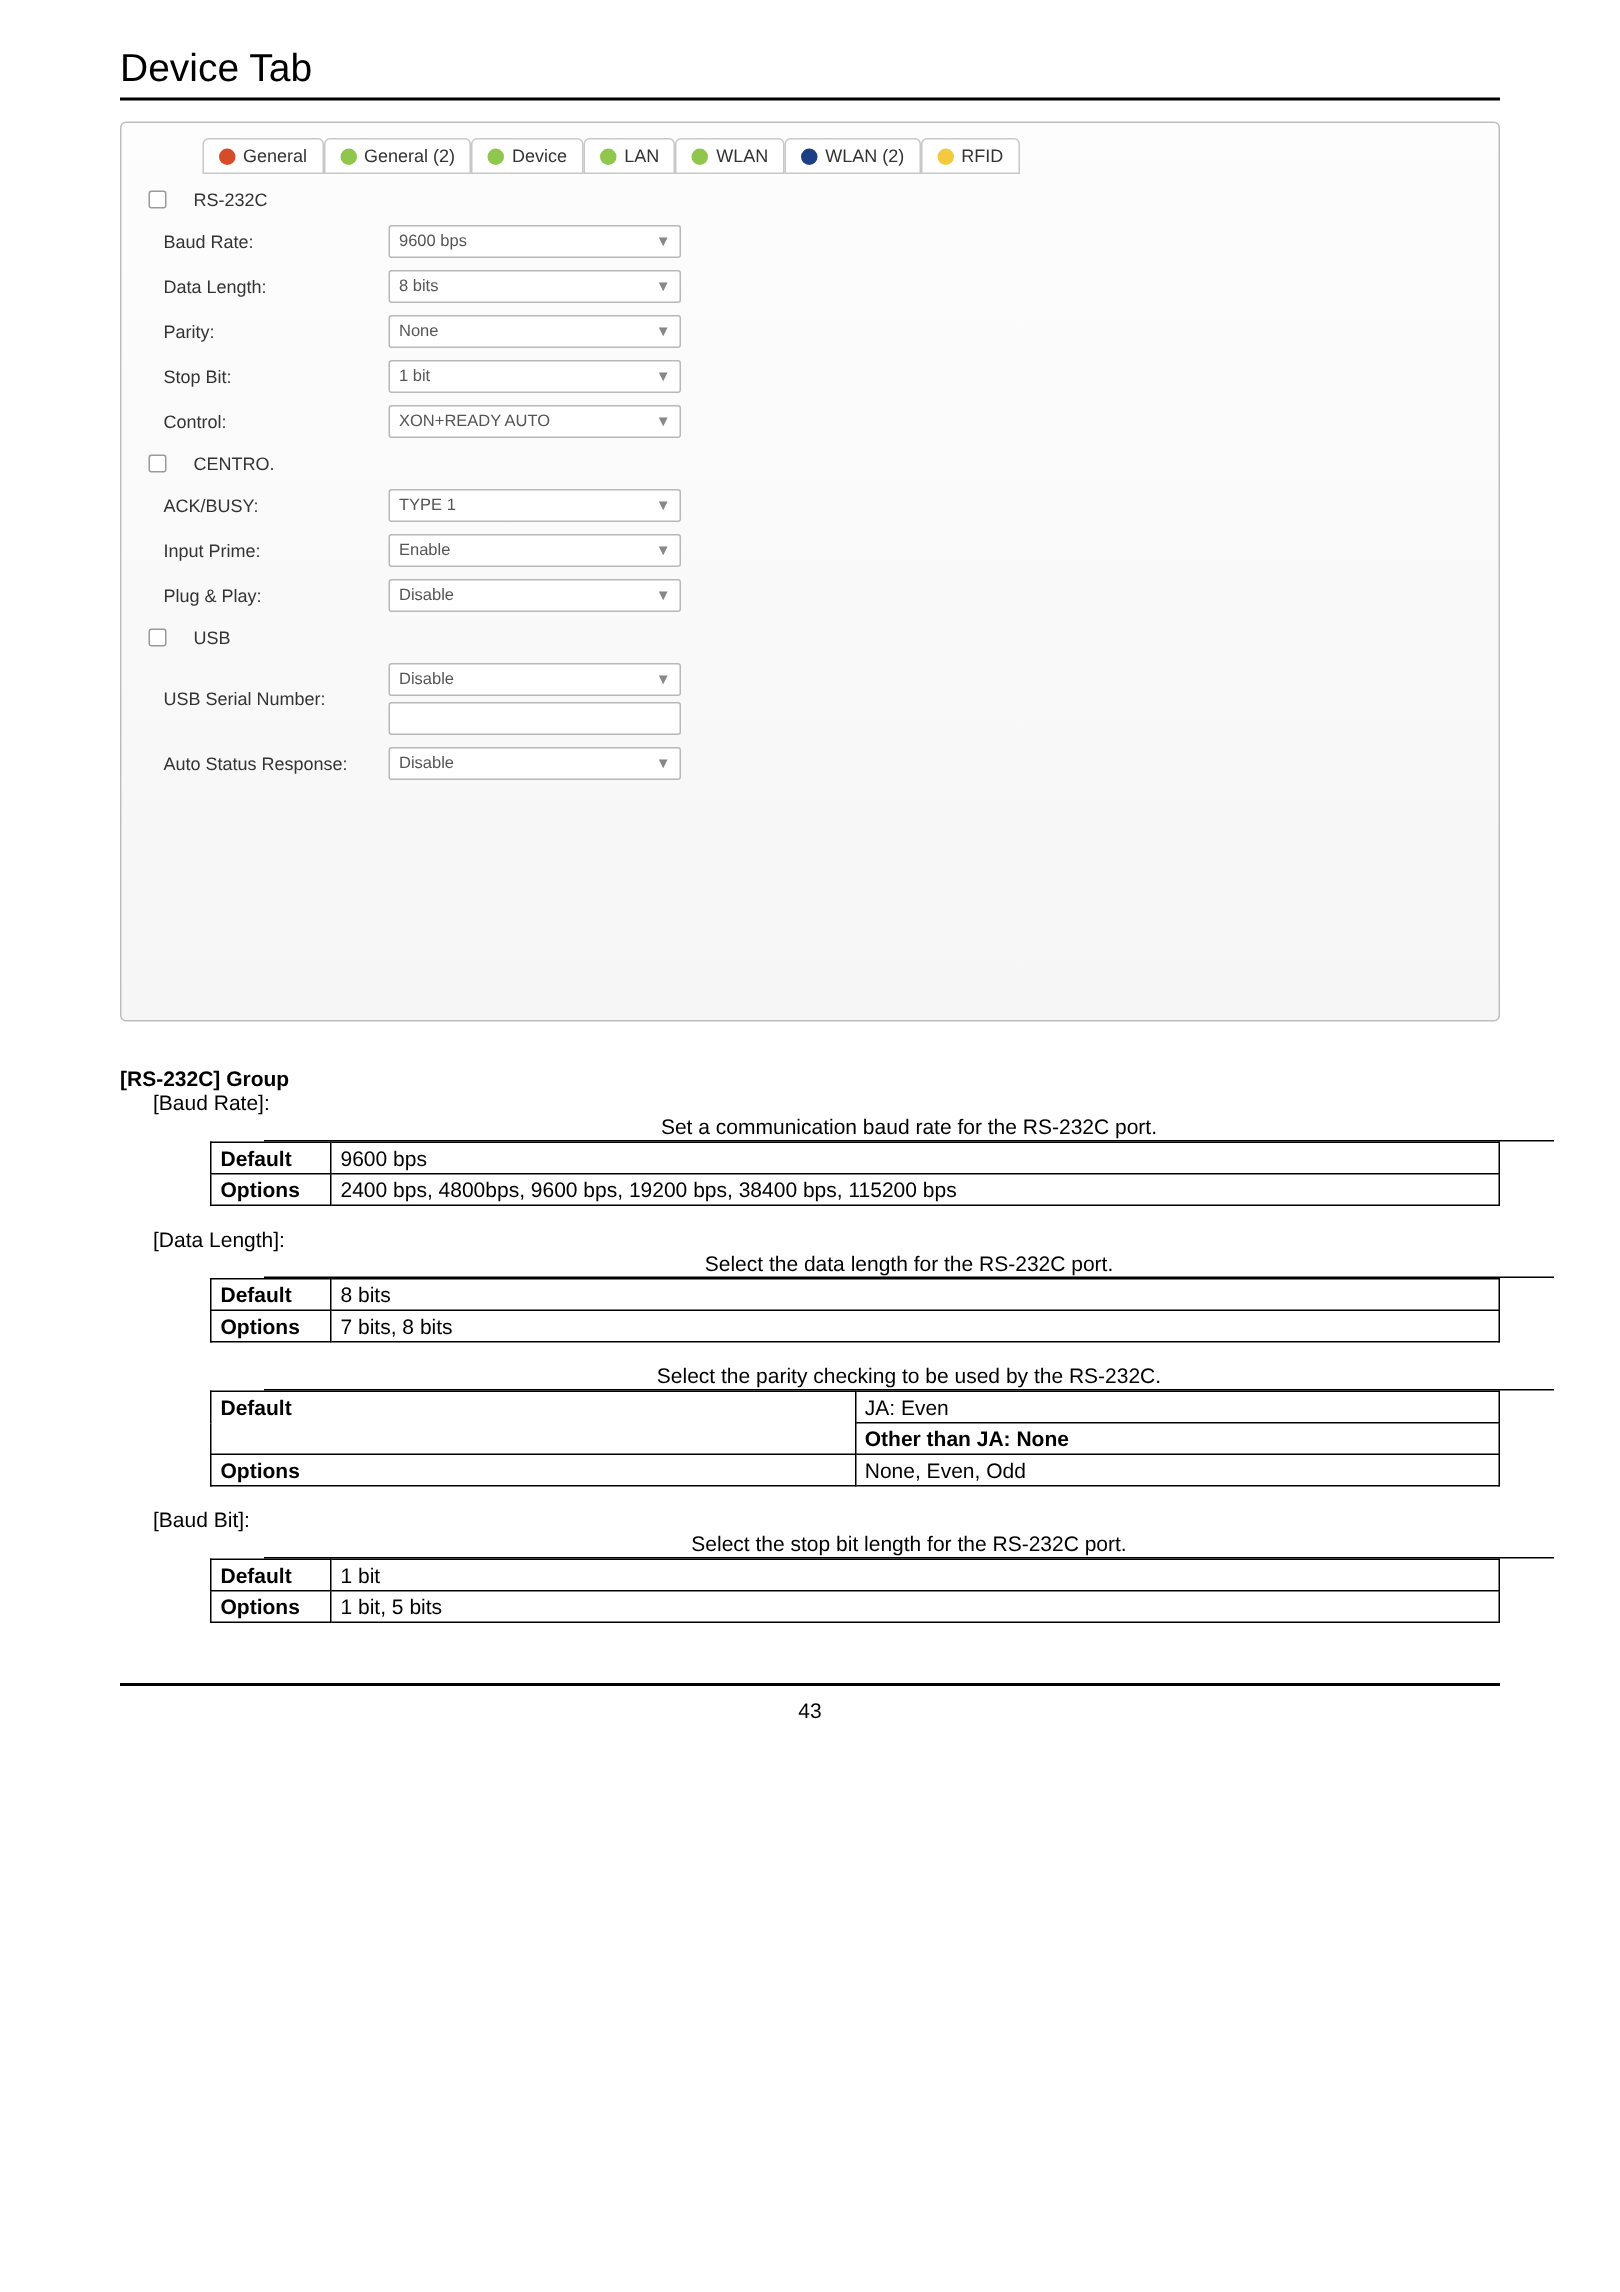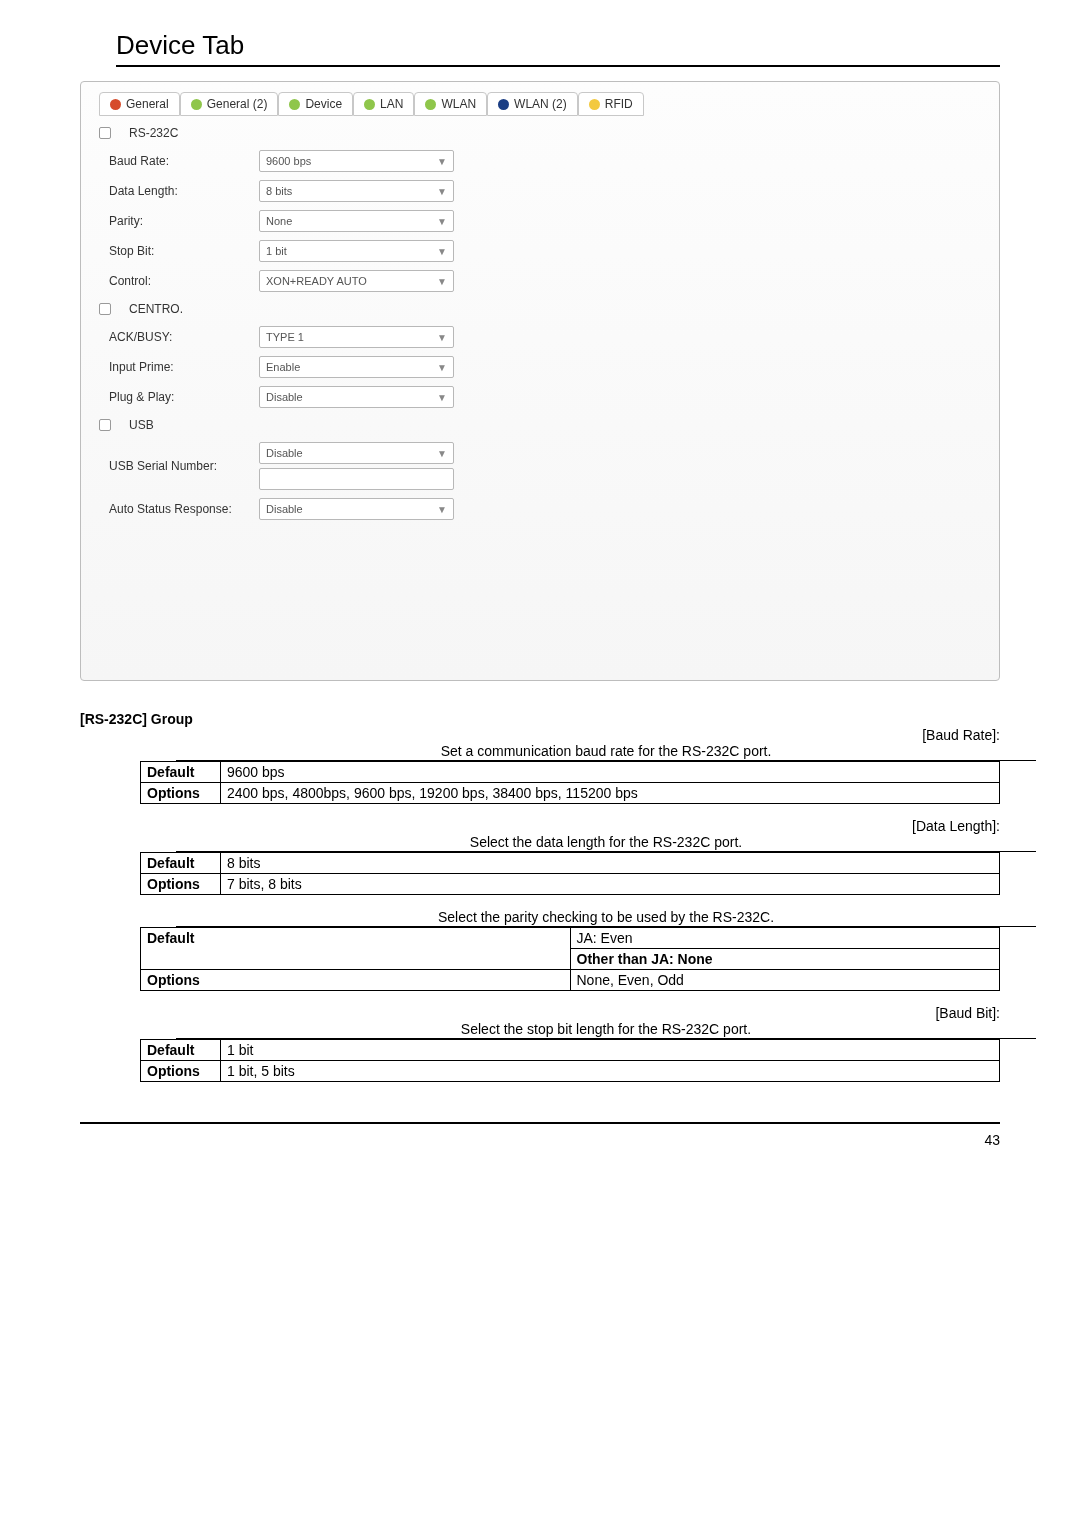--- a/index.html
+++ b/index.html
@@ -10,33 +10,33 @@
     padding: 30px 80px 20px 80px;
     color: #000;
   }
   .page-title {
     font-size: 26px;
     font-weight: normal;
     color: #000;
     border-bottom: 2px solid #000;
     padding-bottom: 4px;
     margin-bottom: 14px;
-    margin-left: 36px;
   }
   .panel {
     border: 1px solid #bdbdbd;
     border-radius: 4px;
     padding: 10px 18px 12px 18px;
     background: linear-gradient(to bottom, #fdfdfd, #f6f6f6);
     margin-bottom: 30px;
   }
   .tabs {
     display: flex;
     gap: 0;
     margin-bottom: 10px;
+    margin-left: 36px;
   }
   .tab {
     display: flex;
     align-items: center;
     gap: 5px;
     background: #fff;
     border: 1px solid #c8c8c8;
     border-radius: 4px 4px 0 0;
     padding: 4px 10px;
     font-size: 12px;
@@ -97,39 +97,39 @@
     width: 195px;
     height: 22px;
     border: 1px solid #b8b8b8;
     border-radius: 2px;
     background: #fff;
     margin-top: 4px;
   }
   .doc { font-size: 14px; color: #000; margin-top: 8px; }
   .doc-group { margin-bottom: 14px; }
   .doc-toplabel { margin-left: 0; font-weight: bold; }
-  .doc-sublabel { margin-left: 22px; text-align: right; }
+  .doc-sublabel { margin-left: 22px; }
   .doc-desc { margin-left: 96px; border-bottom: 1px solid #000; width: calc(100% - 60px); padding-bottom: 1px; text-align: center; }
   .doc-table {
     margin-left: 60px;
     width: calc(100% - 60px);
     border-collapse: collapse;
     border: 1px solid #000;
     font-size: 14px;
   }
   .doc-table td {
     border: 1px solid #000;
     padding: 2px 6px;
     vertical-align: top;
   }
   .doc-table td:first-child { width: 80px; font-weight: bold; }
   .footer-line {
     border-top: 2px solid #000;
     margin-top: 40px;
-    text-align: right;
+    text-align: center;
     padding-top: 8px;
     font-size: 14px;
   }
 </style>
 </head>
 <body>
 
 <h1 class="page-title">Device Tab</h1>
 
 <div class="panel">

